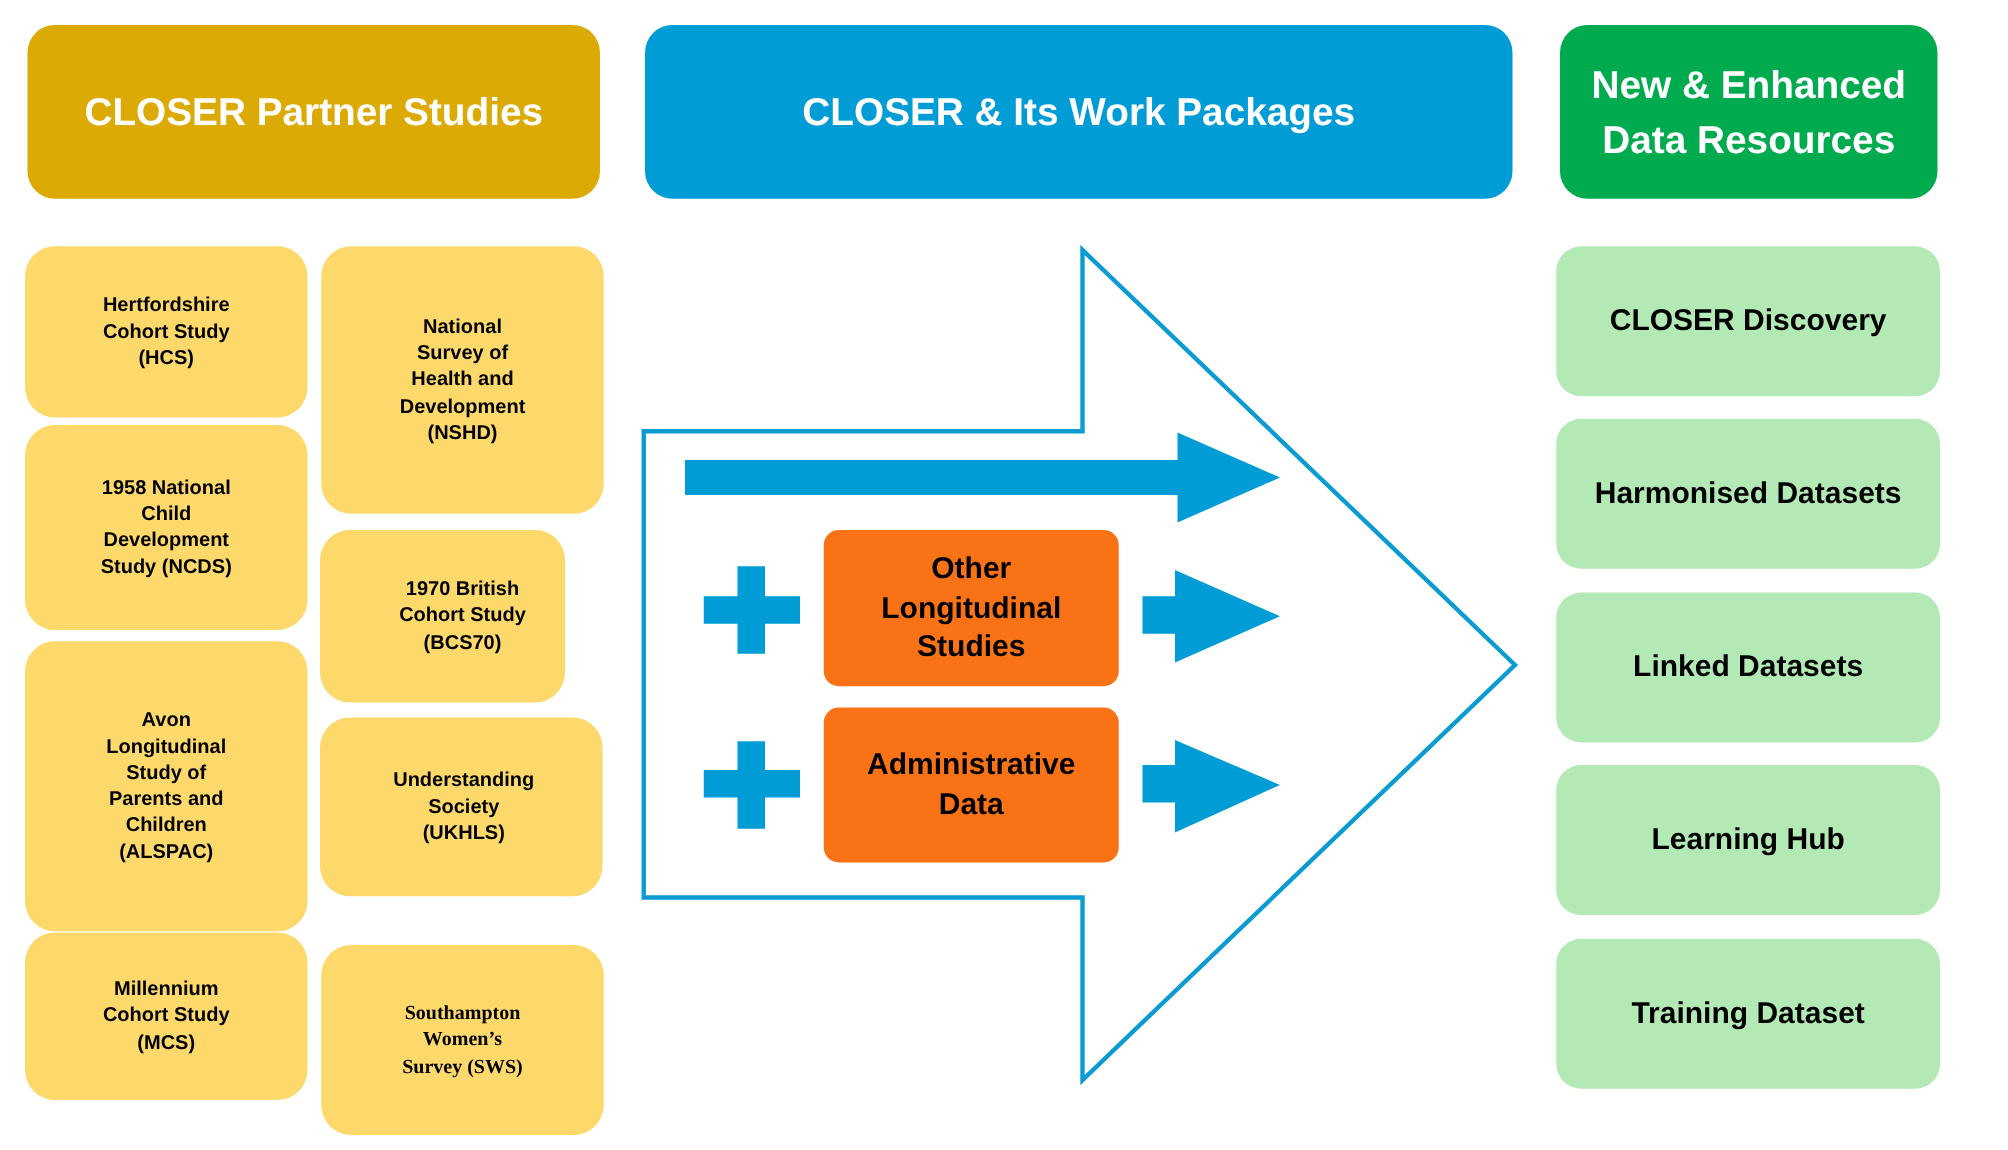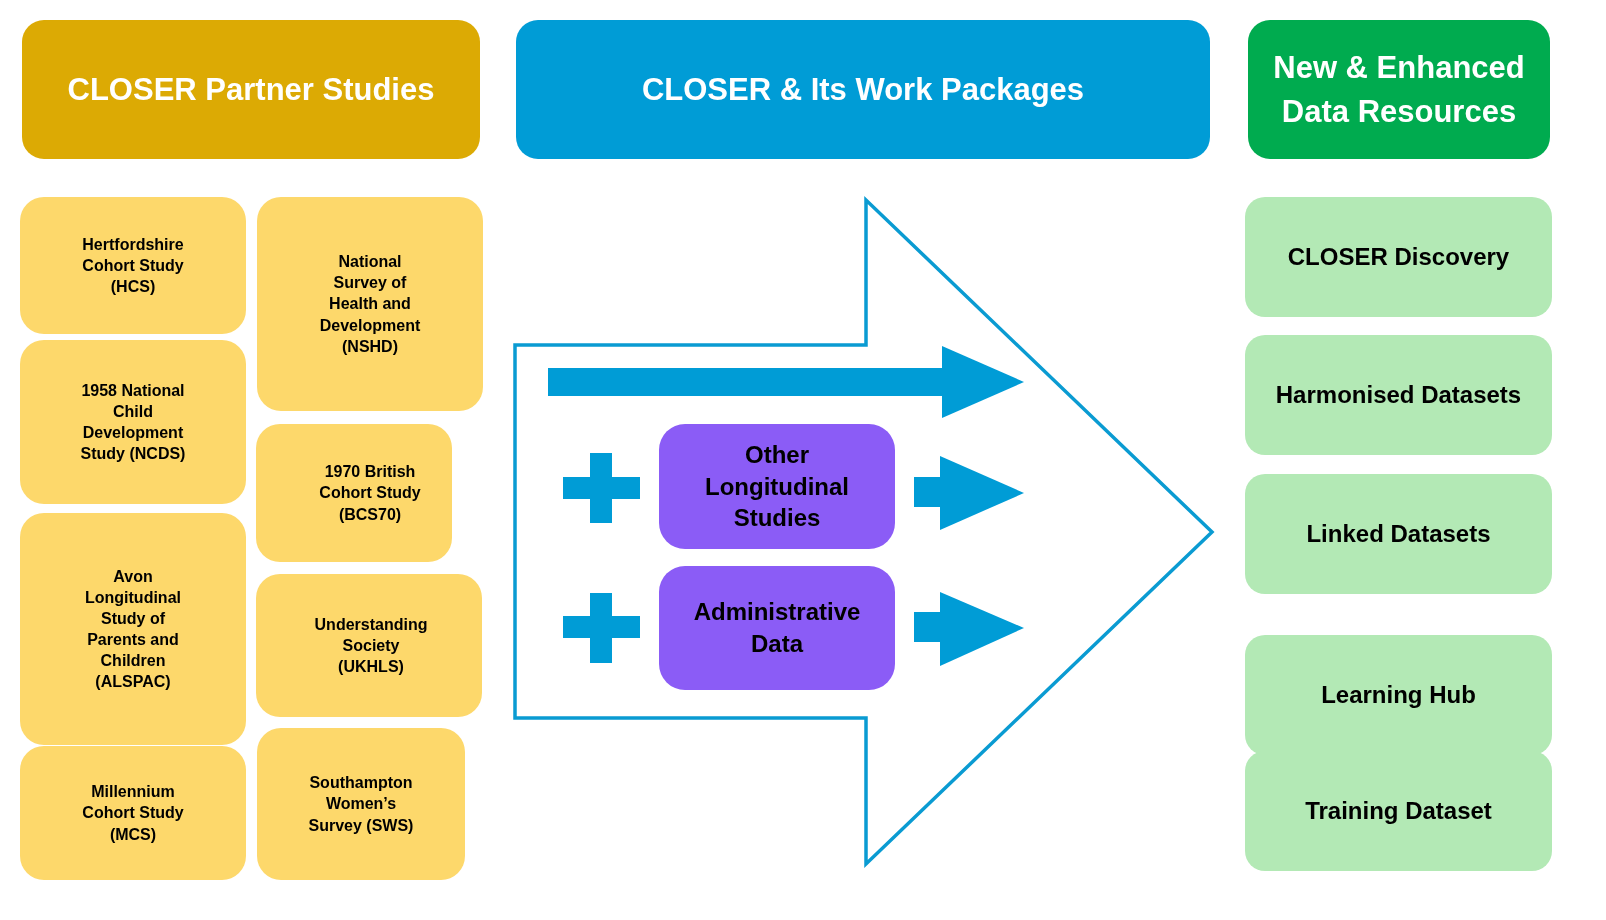--- a/index.html
+++ b/index.html
@@ -6,21 +6,21 @@
   body { width:1606px; height:920px; position:relative; overflow:hidden;
          font-family:"Liberation Sans", "DejaVu Sans", sans-serif; font-weight:bold; }
   .box { position:absolute; display:flex; align-items:center; justify-content:center;
          text-align:center; box-sizing:border-box; line-height:1.32; }
   .hdr { border-radius:22px; color:#ffffff; font-size:31px; line-height:1.4; }
   .hdr-yellow { background:#dcaa04; }
   .hdr-blue   { background:#009cd6; }
   .hdr-green  { background:#00ab4f; }
   .study { background:#fdd86b; border-radius:24px; font-size:16px; color:#000; padding:0 8px; }
   .res   { background:#b3e9b5; border-radius:20px; font-size:24px; color:#000; }
-  .wp    { background:#8b5cf6; border-radius:26px; font-size:24px; color:#000;text-align:center; }
+  .wp    { background:#f97316; border-radius:12px; font-size:24px; color:#000;text-align:center; }
   svg.diagram { position:absolute; left:0; top:0; }
   .lines { white-space:pre-line; }
 </style>
 </head>
 <body>
 
 <div class="box hdr hdr-yellow lines" style="left:22px;top:20px;width:458px;height:139px;">CLOSER Partner Studies</div>
 <div class="box hdr hdr-blue lines" style="left:516px;top:20px;width:694px;height:139px;">CLOSER &amp; Its Work Packages</div>
 <div class="box hdr hdr-green lines" style="left:1248px;top:20px;width:302px;height:139px;">New &amp; Enhanced
 Data Resources</div>
@@ -46,21 +46,21 @@
 Survey of
 Health and
 Development
 (NSHD)</div>
 <div class="box study lines" style="left:256px;top:424px;width:196px;height:138px;padding-left:40px;">1970 British
 Cohort Study
 (BCS70)</div>
 <div class="box study lines" style="left:256px;top:574px;width:226px;height:143px;padding-left:12px;">Understanding
 Society
 (UKHLS)</div>
-<div class="box study lines" style="left:257px;top:728px;width:208px;height:152px;">Southampton
+<div class="box study lines" style="left:257px;top:756px;width:226px;height:152px;font-family:Liberation Serif, serif;">Southampton
 Women’s
 Survey (SWS)</div>
 
 <svg class="diagram" width="1606" height="920" viewBox="0 0 1606 920">
   <polygon points="515,345 866,345 866,200 1212,532 866,864 866,718 515,718" fill="#ffffff" stroke="#0a9bd2" stroke-width="3.5"></polygon>
   <g fill="#009cd6">
     <rect x="548" y="368" width="400" height="28"></rect>
     <polygon points="942,346 1024,382 942,418"></polygon>
   </g>
   <g fill="#009cd6">
@@ -83,14 +83,14 @@
 
 <div class="box wp lines" style="left:659px;top:424px;width:236px;height:125px;">Other
 Longitudinal
 Studies</div>
 <div class="box wp lines" style="left:659px;top:566px;width:236px;height:124px;">Administrative
 Data</div>
 
 <div class="box res" style="left:1245px;top:197px;width:307px;height:120px;">CLOSER Discovery</div>
 <div class="box res" style="left:1245px;top:335px;width:307px;height:120px;">Harmonised Datasets</div>
 <div class="box res" style="left:1245px;top:474px;width:307px;height:120px;">Linked Datasets</div>
-<div class="box res" style="left:1245px;top:612px;width:307px;height:120px;margin-top:23px;">Learning Hub</div>
+<div class="box res" style="left:1245px;top:612px;width:307px;height:120px;">Learning Hub</div>
 <div class="box res" style="left:1245px;top:751px;width:307px;height:120px;">Training Dataset</div>
 
 </body></html>

